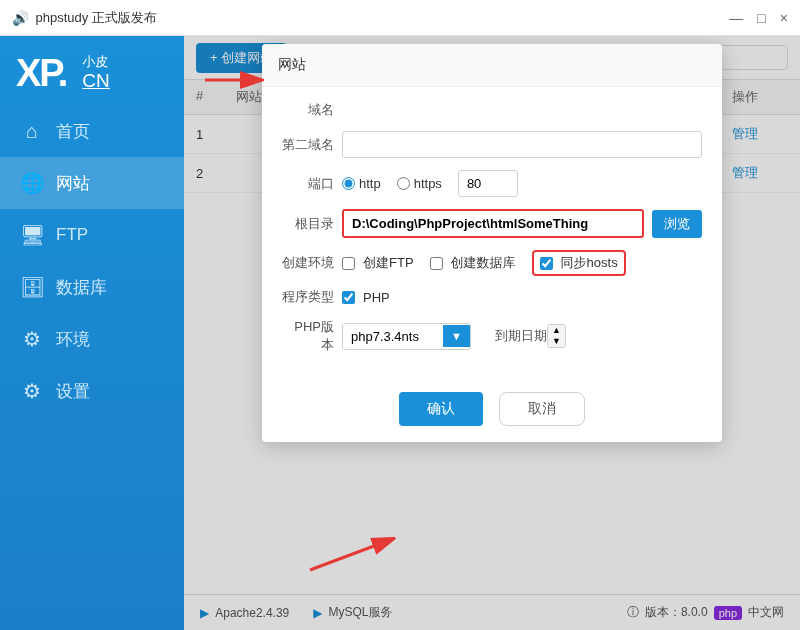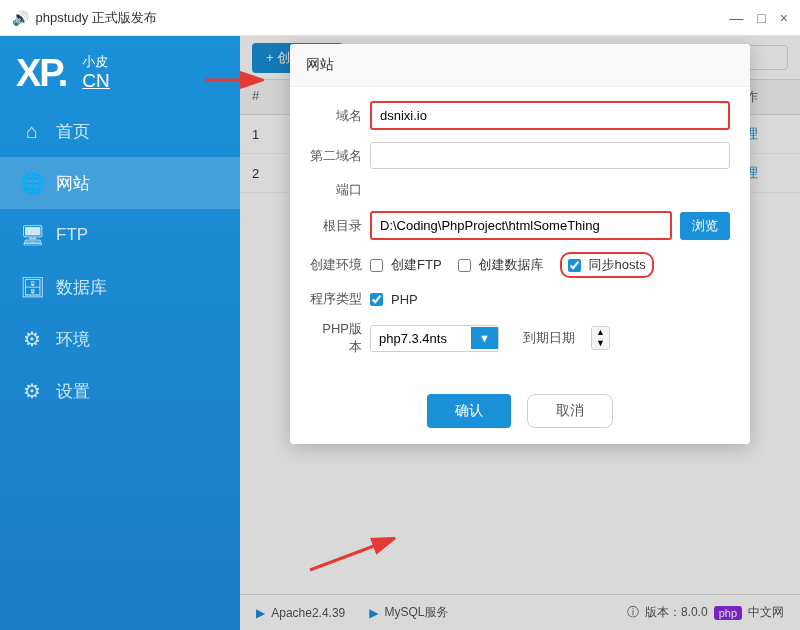--- a/index.html
+++ b/index.html
@@ -36,21 +36,21 @@
 
     
     .main-layout {
       display: flex;
       flex: 1;
       overflow: hidden;
     }
 
     
     .sidebar {
-      width: 240px;
+      width: 184px;
       background: linear-gradient(180deg, #1a90d9 0%, #1a7fc7 100%);
       display: flex;
       flex-direction: column;
       flex-shrink: 0;
     }
     .sidebar-logo {
       display: flex;
       align-items: center;
       padding: 18px 16px 14px 16px;
     }
@@ -258,60 +258,61 @@
       display: flex; align-items: center; gap: 8px;
     }
     .root-input {
       flex: 1;
       border: 2px solid #e53935;
       border-radius: 3px;
       padding: 5px 8px;
       font-size: 13px;
       font-family: inherit;
       outline: none;
+      font-weight: bold;
     }
     .browse-btn {
       background: #1a90d9; color: #fff;
       border: none; border-radius: 3px;
       padding: 5px 12px; font-size: 13px;
       cursor: pointer; font-family: inherit;
     }
     .checkbox-group {
       display: flex; align-items: center; gap: 16px; flex: 1;
     }
     .checkbox-item {
       display: flex; align-items: center; gap: 8px;
       font-size: 13px; color: #333; cursor: pointer;
     }
     .checkbox-item input[type="checkbox"] { accent-color: #1a90d9; }
     .checkbox-red-border {
       border: 2px solid #e53935;
       padding: 2px 6px;
-      border-radius: 10px;
+      border-radius: 4px;
     }
     .php-row {
       display: flex; align-items: center; gap: 8px; flex: 1;
     }
     .php-version-select {
       display: flex; align-items: center; gap: 0;
       border: 1px solid #d0d0d0; border-radius: 3px;
       overflow: hidden; background: #fff;
     }
     .php-version-input {
       border: none; outline: none; padding: 5px 8px;
       font-size: 13px; font-family: inherit;
       background: #fff; width: 100px;
     }
     .select-arrow {
       background: #1a90d9; color: #fff;
       padding: 5px 8px; cursor: pointer;
       font-size: 11px;
     }
     .expiry-row {
-      display: flex; align-items: center; gap: 16px;
+      display: flex; align-items: center; gap: 0;
       margin-left: 16px;
     }
     .expiry-label { font-size: 13px; color: #555; }
     .expiry-input {
       border: 1px solid #d0d0d0; border-radius: 3px;
       padding: 5px 8px; font-size: 13px; font-family: inherit;
       outline: none; width: 92px;
     }
     .expiry-spinner {
       display: flex; flex-direction: column; border: 1px solid #d0d0d0;
@@ -437,30 +438,40 @@
       </div>
     </div>
 
     <div class="modal-overlay">
       <div class="modal">
         <div class="modal-header">网站</div>
         <div class="modal-body">
 
           <div class="form-row">
             <span class="form-label">域名</span>
-            <input class="form-input input-red-border" type="text" value="dsnixi.io" style="">
           </div>
 
           <div class="form-row">
             <span class="form-label">第二域名</span>
             <input class="form-input" type="text" value="" style="">
           </div>
 
           <div class="form-row">
             <span class="form-label">端口</span>
+            <div class="radio-group">
+              <label class="radio-item">
+                <input type="radio" name="protocol" checked="" style="">
+                <span>http</span>
+              </label>
+              <label class="radio-item">
+                <input type="radio" name="protocol" style="">
+                <span>https</span>
+              </label>
+              <input class="port-input" type="text" value="80" style="">
+            </div>
           </div>
 
           <div class="form-row">
             <span class="form-label">根目录</span>
             <div class="root-row" style="flex:1;">
               <input class="root-input" type="text" value="D:\Coding\PhpProject\htmlSomeThing" style="">
               <button class="browse-btn">浏览</button>
             </div>
           </div>
 

